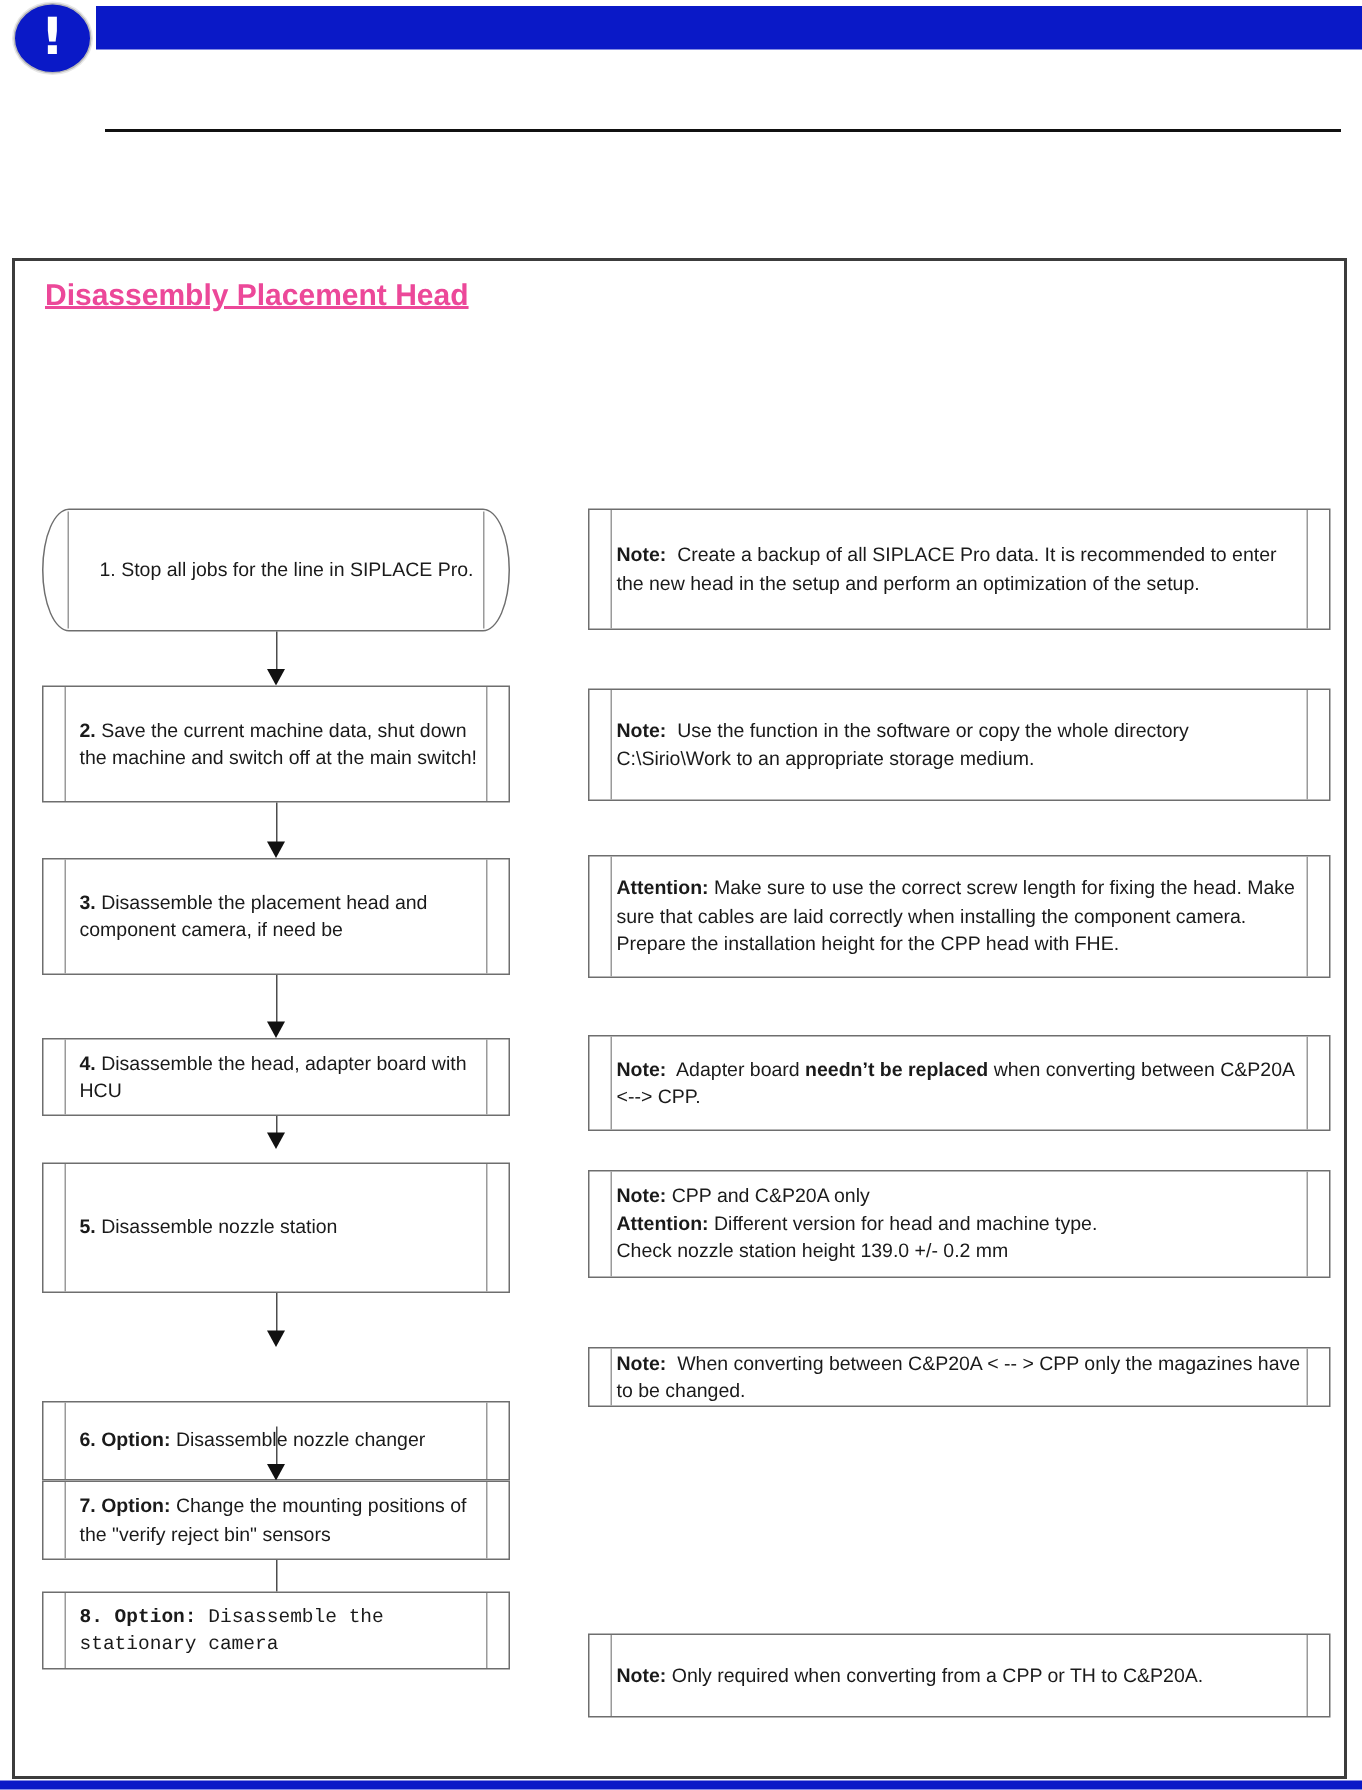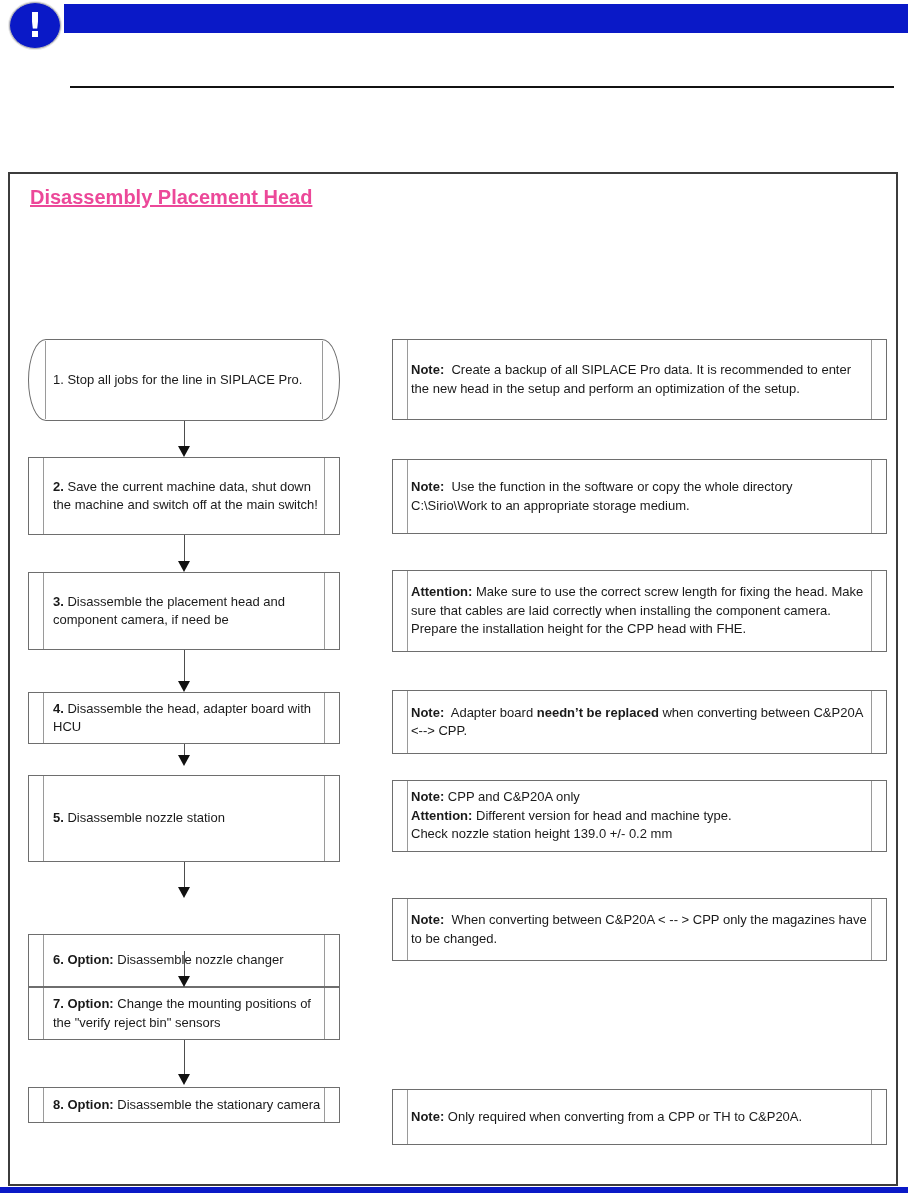--- a/index.html
+++ b/index.html
@@ -49,21 +49,21 @@
 
 <div class="icon-ellipse" style="background: rgb(10, 25, 199);">
   <span class="bang">!</span>
 </div>
 <div class="top-bar" style="background: rgb(10, 25, 199);"></div>
 <div class="rule"></div>
 
 <div class="frame">
   <div class="title">Disassembly Placement Head</div>
   <div id="flow">
-      <div class="step dbl terminator" style="top: 165px; height: 82px;">
+      <div class="step dbl terminator" style="top: 165px; height: 82px; text-align: center;">
         <div class="txt"><span>1. Stop all jobs for the line in SIPLACE Pro.</span></div>
       </div>
       <div class="arrow" style="top: 247px; height: 36px;">
         <div class="shaft"></div>
         <div class="head"></div>
       </div>
       <div class="note dbl" style="top: 165px; height: 81px;">
         <div class="txt"><b>Note:</b><span>  Create a backup of all SIPLACE Pro data. It is recommended to enter the new head in the setup and perform an optimization of the setup.</span></div>
       </div>
       <div class="step dbl" style="top: 283px; height: 78px; justify-content: center;">
@@ -109,31 +109,31 @@
 </span><b>Attention:</b><span> Different version for head and machine type.
 Check nozzle station height 139.0 +/- 0.2 mm</span></div>
       </div>
       <div class="step dbl" style="top: 760px; height: 53px;">
         <div class="txt"><b>6. Option:</b><span> Disassemble nozzle changer</span></div>
       </div>
       <div class="arrow" style="top: 777px; height: 36px;">
         <div class="shaft"></div>
         <div class="head"></div>
       </div>
-      <div class="note dbl" style="top: 724px; height: 63px;">
+      <div class="note dbl" style="top: 724px; height: 40px;">
         <div class="txt"><b>Note:</b><span>  When converting between C&amp;P20A &lt; -- &gt; CPP only the magazines have to be changed.</span></div>
       </div>
       <div class="step dbl" style="top: 813px; height: 53px;">
         <div class="txt"><b>7. Option:</b><span> Change the mounting positions of the "verify reject bin" sensors</span></div>
       </div>
       <div class="arrow" style="top: 866px; height: 45px;">
         <div class="shaft"></div>
         <div class="head"></div>
       </div>
-      <div class="step dbl" style="top: 913px; height: 36px;">
+      <div class="step dbl" style="top: 887px; height: 52px; font-family: Liberation Mono, monospace;">
         <div class="txt"><b>8. Option:</b><span> Disassemble the stationary camera</span></div>
       </div>
       <div class="note dbl" style="top: 915px; height: 56px;">
         <div class="txt"><b>Note:</b><span> Only required when converting from a CPP or TH to C&amp;P20A.</span></div>
       </div>
     </div>
 </div>
 
 <div class="bottom-bar" style="background: rgb(10, 25, 199);"></div>
 

